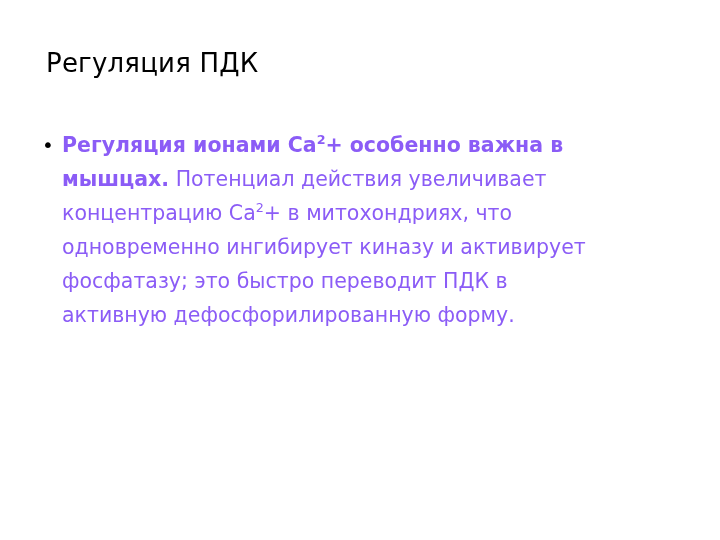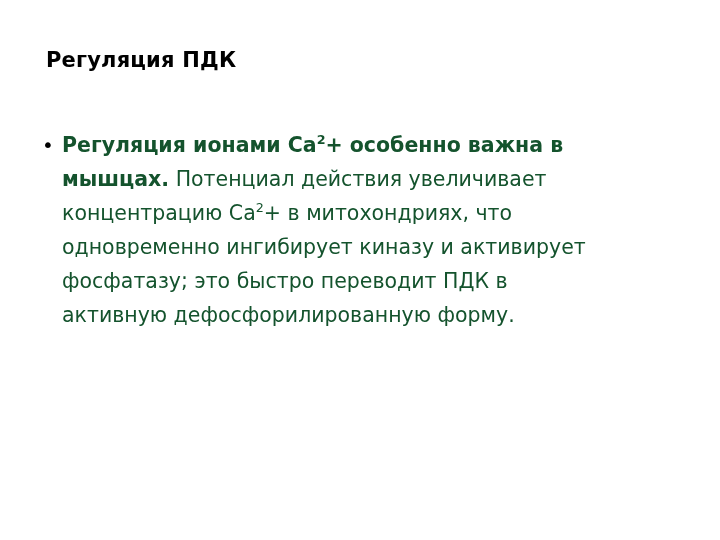--- a/index.html
+++ b/index.html
@@ -17,22 +17,22 @@
   .slide {
     position: relative;
     width: 720px;
     height: 540px;
     box-sizing: border-box;
   }
   .slide-title {
     position: absolute;
     left: 46px;
     top: 48px;
-    font-size: 21px;
-    font-weight: 700;
+    font-size: 26px;
+    font-weight: 400;
     line-height: 1.2;
     color: #000000;
     letter-spacing: 0.2px;
   }
   .body-block {
     position: absolute;
     left: 36px;
     top: 128px;
     width: 640px;
   }
@@ -47,21 +47,21 @@
     line-height: 34px;
     text-align: left;
     padding-left: 6px;
     box-sizing: border-box;
     color: #000000;
   }
   .bullet-text {
     flex: 1 1 auto;
     font-size: 20.5px;
     line-height: 34px;
-    color: #14532d;
+    color: #8b5cf6;
     max-width: 530px;
   }
   .bullet-text b {
     font-weight: 700;
   }
   sup {
     font-size: 0.62em;
     vertical-align: super;
     line-height: 0;
   }

